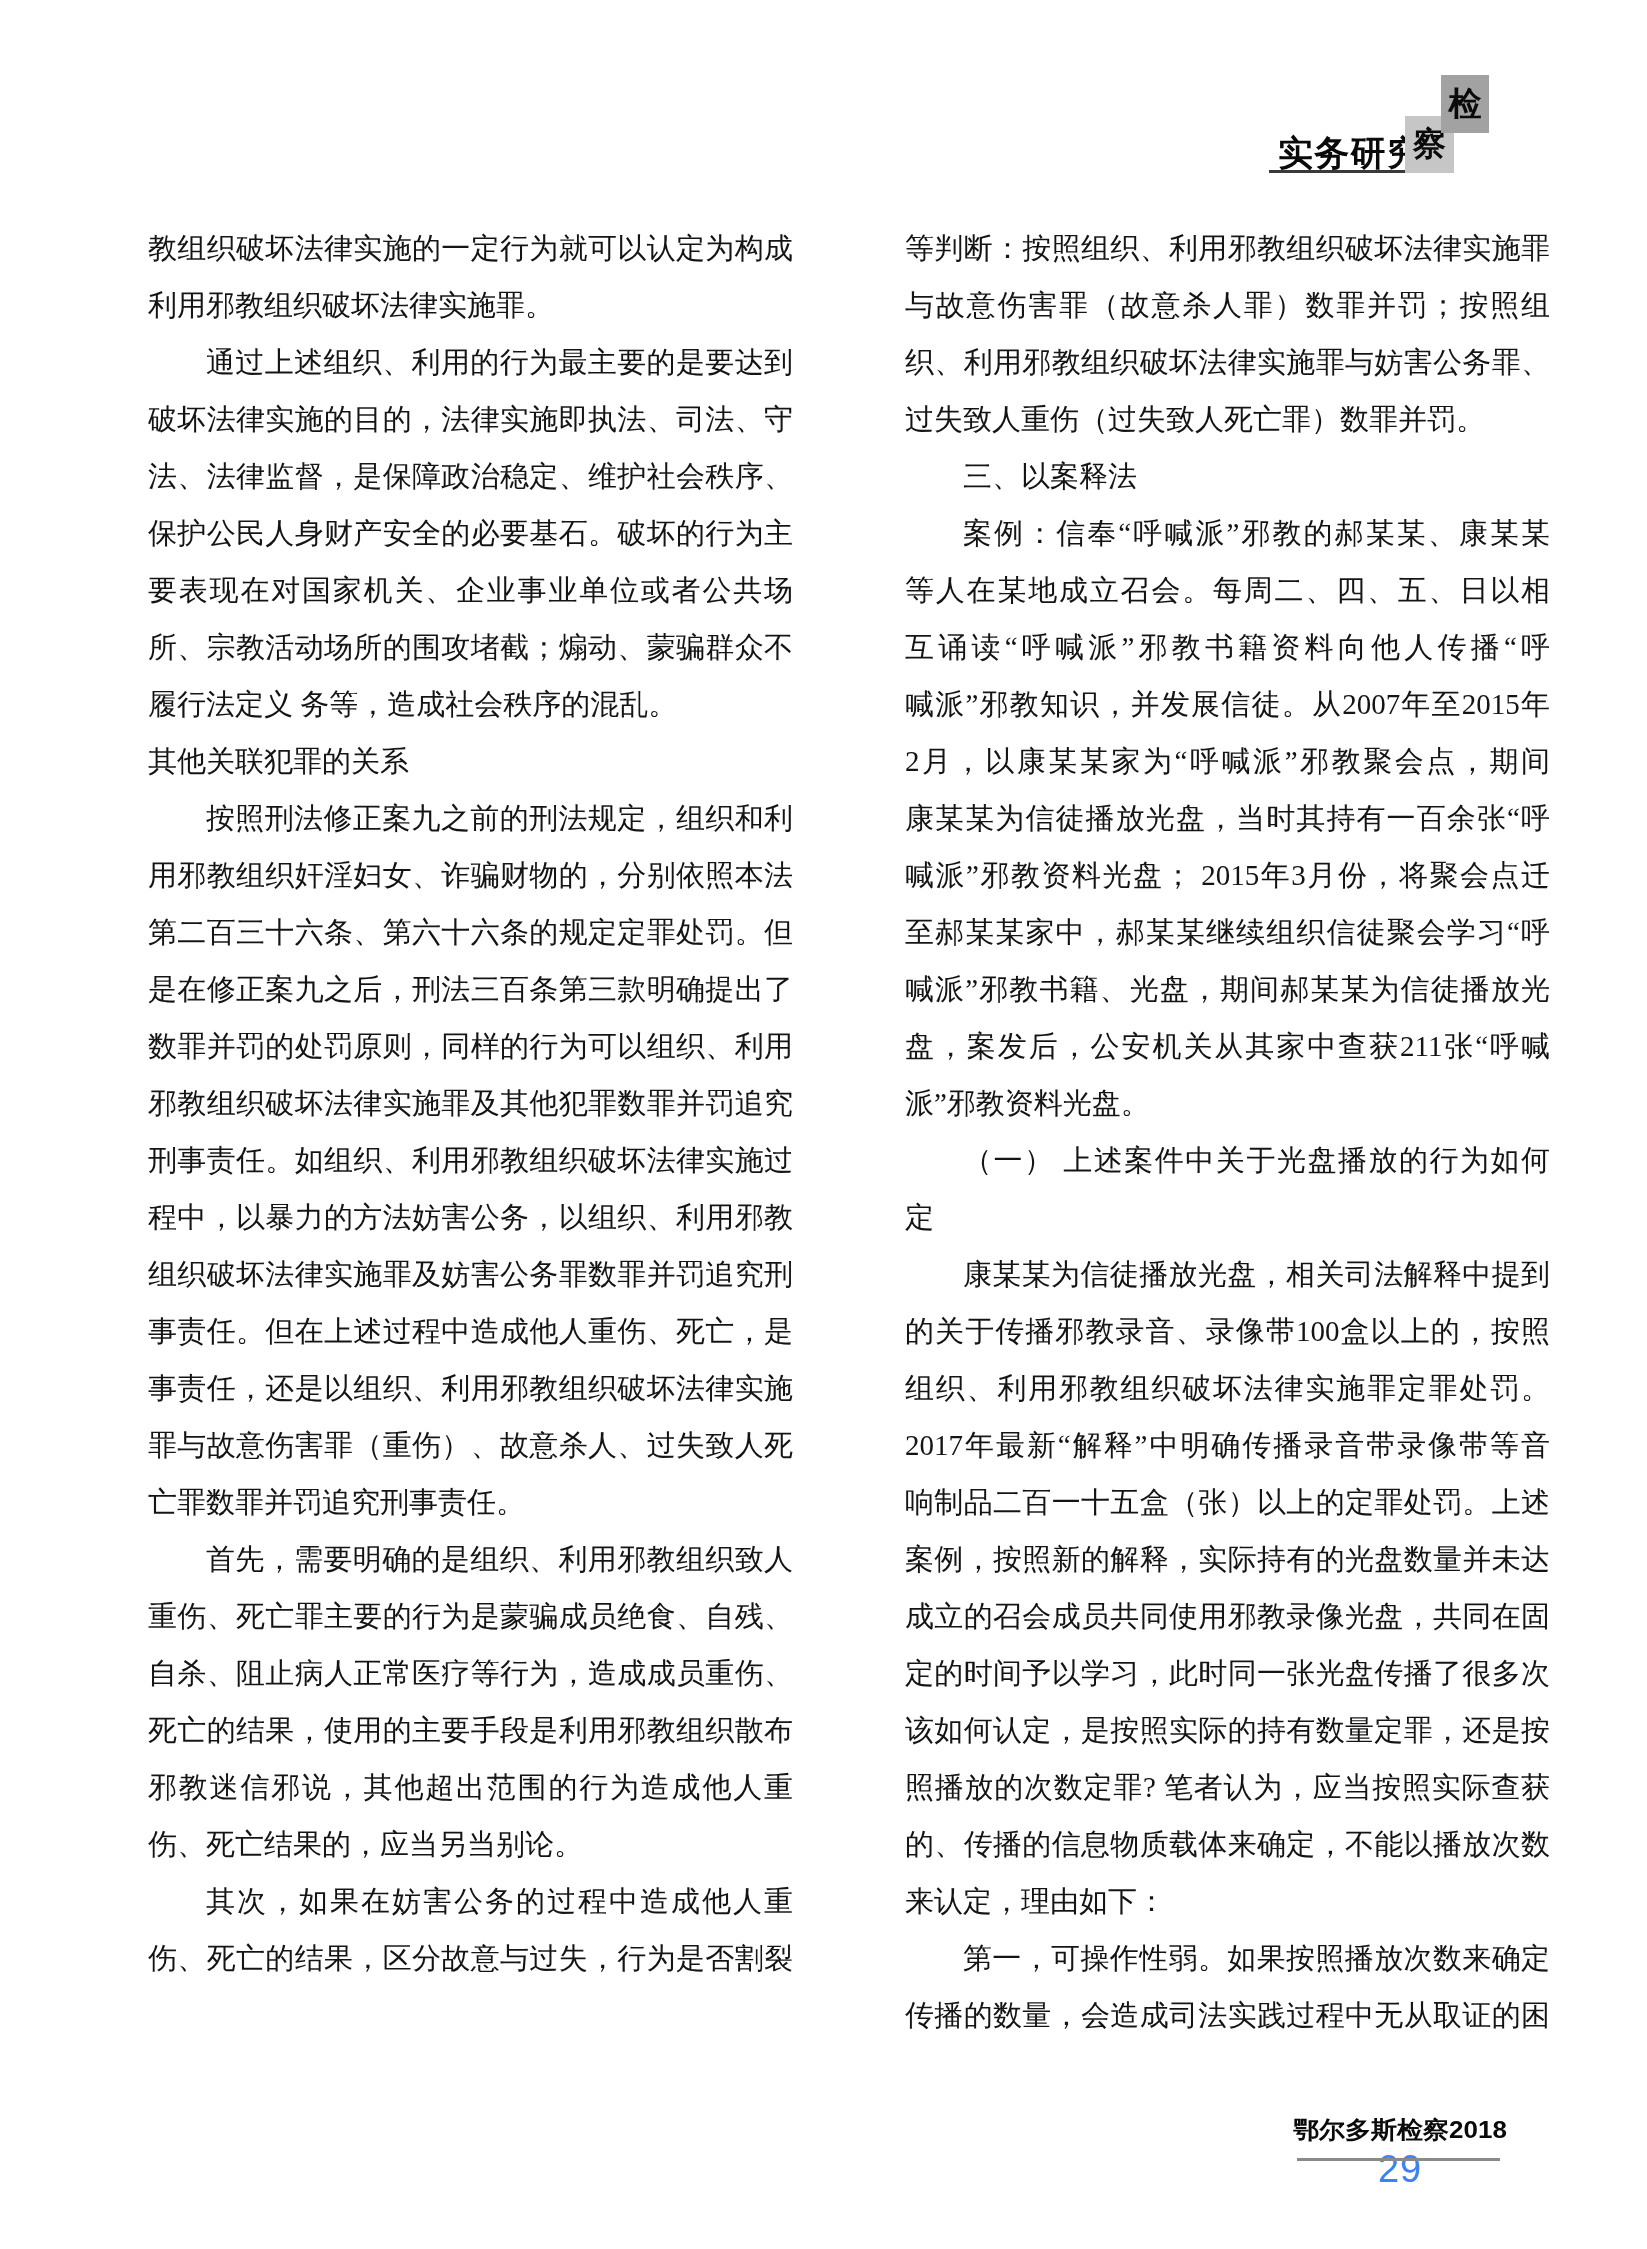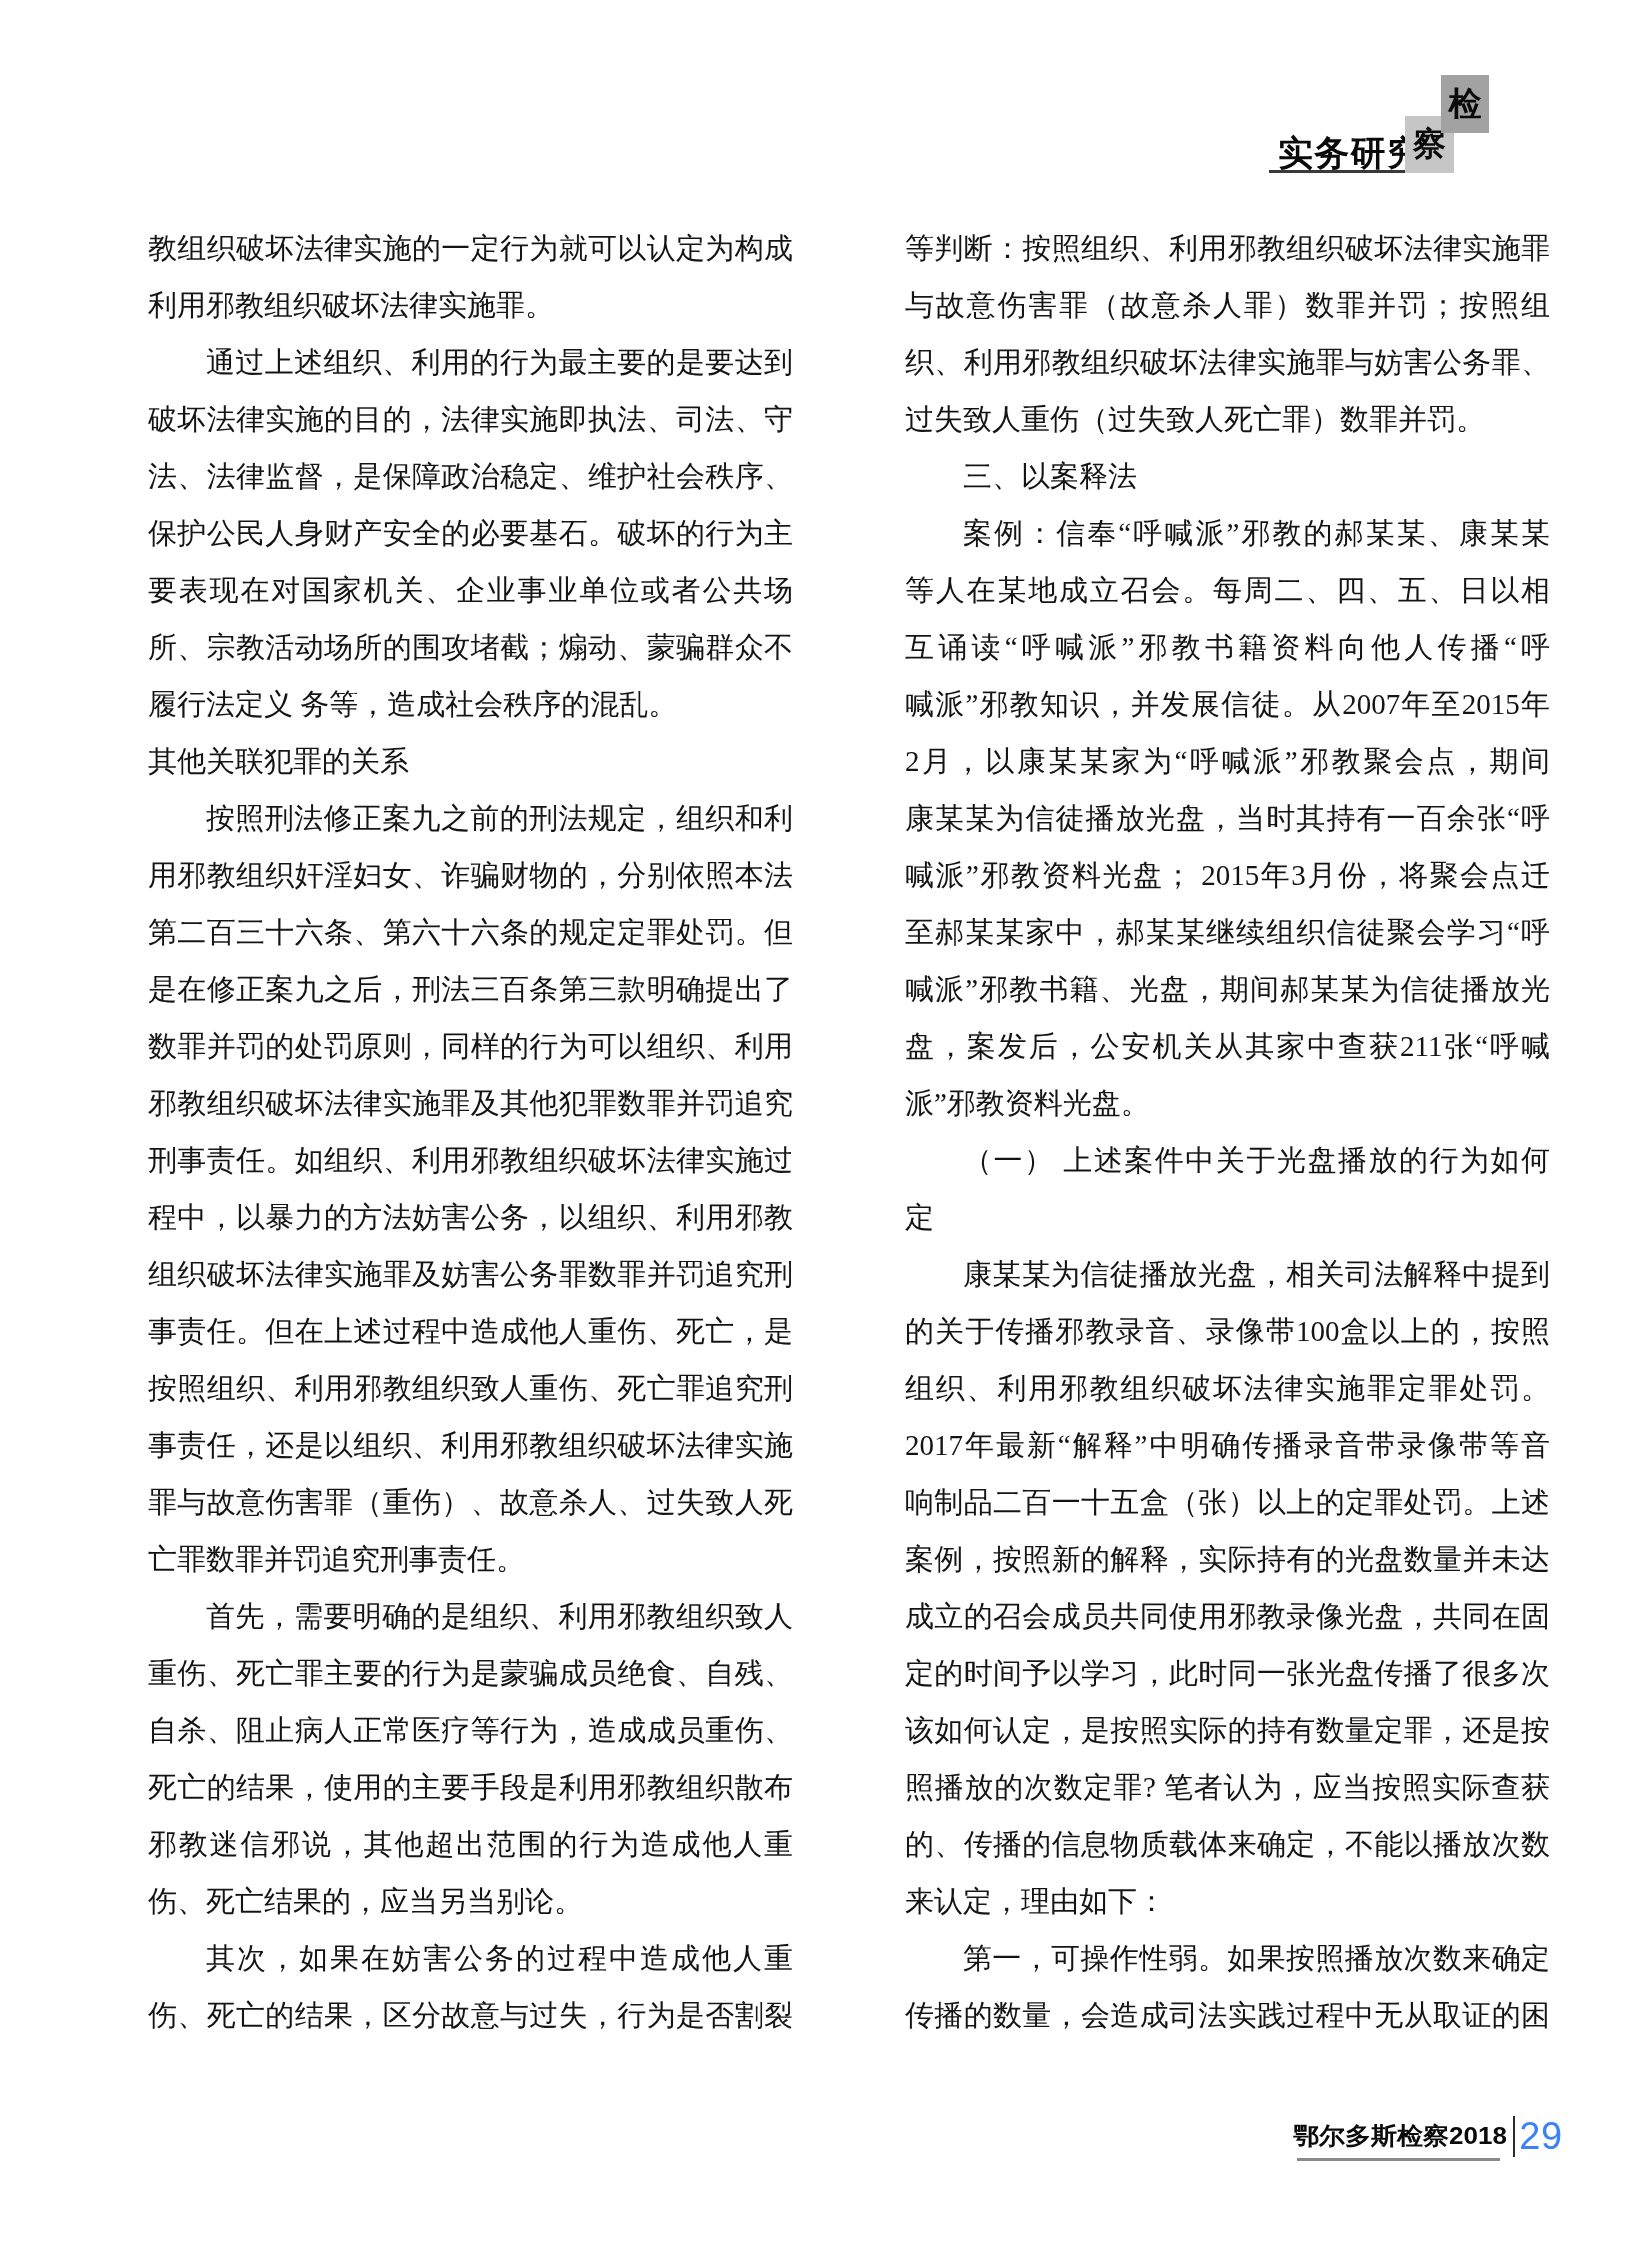--- a/index.html
+++ b/index.html
@@ -93,20 +93,21 @@
   .line.indent { padding-left: 58px; }
 
   
   .footer {
     position: absolute;
     left: 1293px;
     top: 2113px;
     height: 46px;
     display: flex;
     align-items: center;
+    flex-direction: column;
   }
   .journal {
     font-family: "Liberation Sans", "DejaVu Sans", sans-serif;
     font-weight: bold;
     font-size: 26px;
     letter-spacing: 0px;
     color: #0a0a0a;
     transform: scaleY(0.92);
     white-space: nowrap;
   }
@@ -161,21 +162,20 @@
       <div class="line fill indent">按照刑法修正案九之前的刑法规定，组织和利</div>
       <div class="line fill">用邪教组织奸淫妇女、诈骗财物的，分别依照本法</div>
       <div class="line fill">第二百三十六条、第六十六条的规定定罪处罚。但</div>
       <div class="line fill">是在修正案九之后，刑法三百条第三款明确提出了</div>
       <div class="line fill">数罪并罚的处罚原则，同样的行为可以组织、利用</div>
       <div class="line fill">邪教组织破坏法律实施罪及其他犯罪数罪并罚追究</div>
       <div class="line fill">刑事责任。如组织、利用邪教组织破坏法律实施过</div>
       <div class="line fill">程中，以暴力的方法妨害公务，以组织、利用邪教</div>
       <div class="line fill">组织破坏法律实施罪及妨害公务罪数罪并罚追究刑</div>
       <div class="line fill">事责任。但在上述过程中造成他人重伤、死亡，是</div>
-      <div class="line fill">按照组织、利用邪教组织致人重伤、死亡罪追究刑</div>
       <div class="line fill">事责任，还是以组织、利用邪教组织破坏法律实施</div>
       <div class="line fill">罪与故意伤害罪（重伤）、故意杀人、过失致人死</div>
       <div class="line">亡罪数罪并罚追究刑事责任。</div>
       <div class="line fill indent">首先，需要明确的是组织、利用邪教组织致人</div>
       <div class="line fill">重伤、死亡罪主要的行为是蒙骗成员绝食、自残、</div>
       <div class="line fill">自杀、阻止病人正常医疗等行为，造成成员重伤、</div>
       <div class="line fill">死亡的结果，使用的主要手段是利用邪教组织散布</div>
       <div class="line fill">邪教迷信邪说，其他超出范围的行为造成他人重</div>
       <div class="line">伤、死亡结果的，应当另当别论。</div>
       <div class="line fill indent">其次，如果在妨害公务的过程中造成他人重</div>

